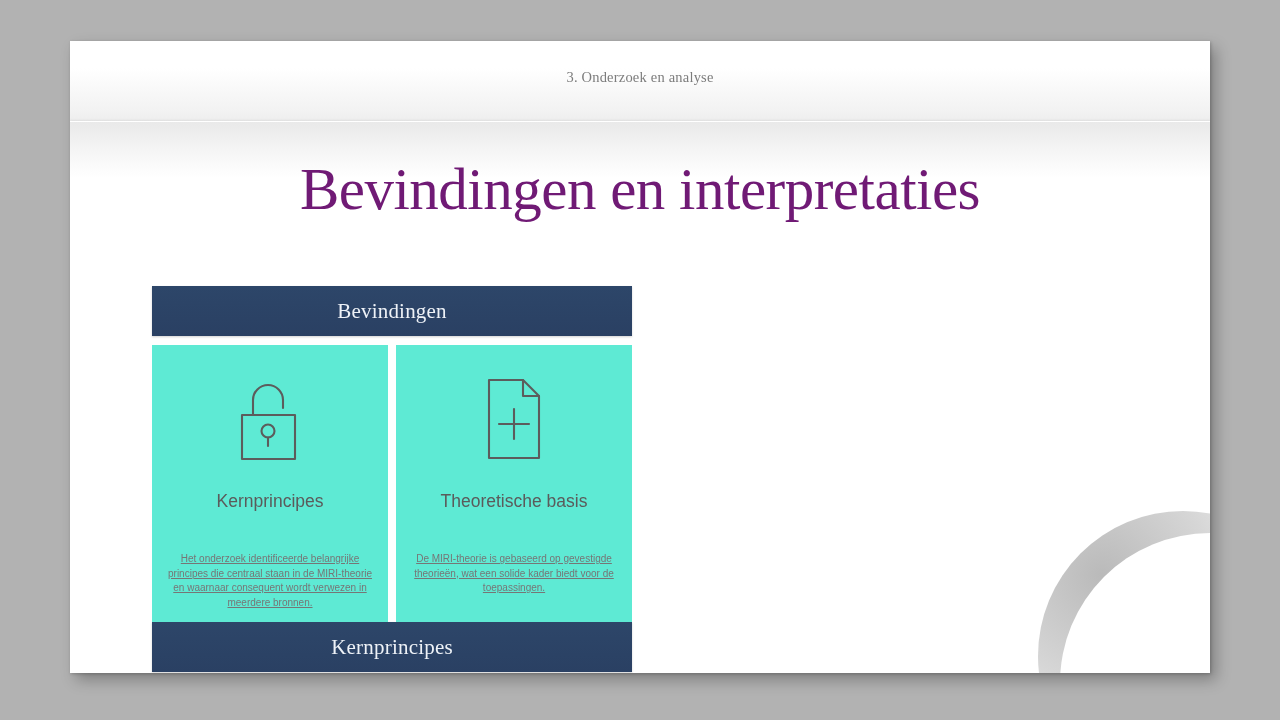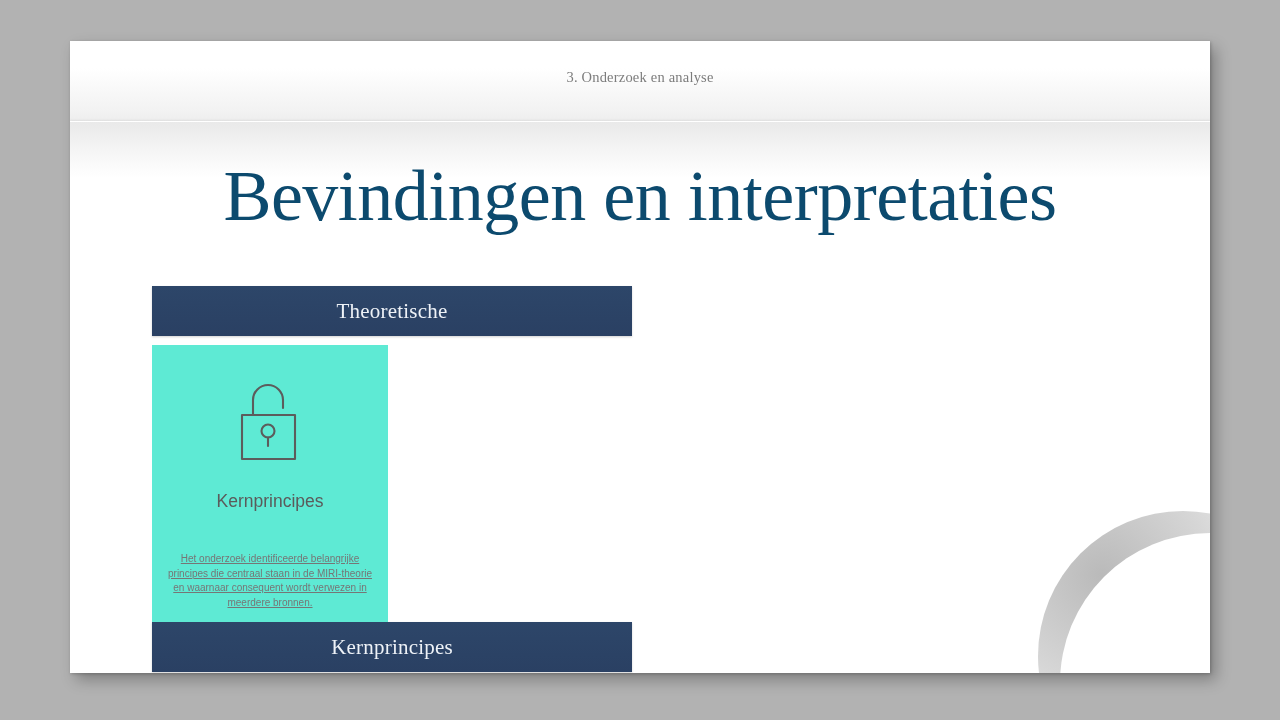--- a/index.html
+++ b/index.html
@@ -46,23 +46,23 @@
     position:absolute; left:0; top:81px; width:100%; height:56px;
     background:linear-gradient(to bottom,#e9e9e9 0%,#f6f6f6 55%,#ffffff 100%);
   }
 
   
   #title {
     position:absolute; left:0; top:117px; width:100%;
     text-align:center;
     font-family:"Liberation Serif", serif;
     font-weight:400;
-    font-size:72px;
+    font-size:59px;
     line-height:1.08;
-    color:#0c4a6e;
+    color:#701a75;
     letter-spacing:-0.5px;
   }
 
   
   #groups {
     position:absolute;
     left:82px; top:245px;
     width:976px;
   }
   .group { display:inline-block; vertical-align:top; width:480px; }
@@ -149,37 +149,49 @@
   </div>
   <div id="band-divider"></div>
   <div id="band-fade"></div>
 
   <h1 id="title">Bevindingen en interpretaties</h1>
 
   <div id="groups">
 
     
     <div class="group left">
-      <div class="group-header">Theoretische</div>
+      <div class="group-header">Bevindingen</div>
 
       <div class="cards">
 
         <div class="card first">
           <div class="card-icon">
             <svg width="62" height="86" viewBox="0 0 62 86" fill="none" stroke="#5c5c5c" stroke-width="2.1" stroke-linecap="round" stroke-linejoin="round">
               <rect x="3" y="39" width="53" height="44"></rect>
               <path d="M14 39 V24 A15 15 0 0 1 44 24 V32"></path>
               <circle cx="29" cy="55" r="6.5"></circle>
               <path d="M29 61.5 V70"></path>
             </svg>
           </div>
           <div class="card-title">Kernprincipes</div>
           <div class="card-body">Het onderzoek identificeerde belangrijke principes die centraal staan in de MIRI-theorie en waarnaar consequent wordt verwezen in meerdere bronnen.</div>
         </div>
 
+        <div class="card">
+          <div class="card-icon">
+            <svg width="62" height="86" viewBox="0 0 62 86" fill="none" stroke="#5c5c5c" stroke-width="2.1" stroke-linecap="round" stroke-linejoin="round">
+              <path d="M6 4 H40 L56 20 V82 H6 Z"></path>
+              <path d="M40 4 V20 H56"></path>
+              <path d="M31 33 V63"></path>
+              <path d="M16 48 H46"></path>
+            </svg>
+          </div>
+          <div class="card-title">Theoretische basis</div>
+          <div class="card-body">De MIRI-theorie is gebaseerd op gevestigde theorieën, wat een solide kader biedt voor de toepassingen.</div>
+        </div>
 
       </div>
     </div>
 
     
     <div class="group right">
       <div class="group-header">Kernprincipes</div>
 
       
     </div>

